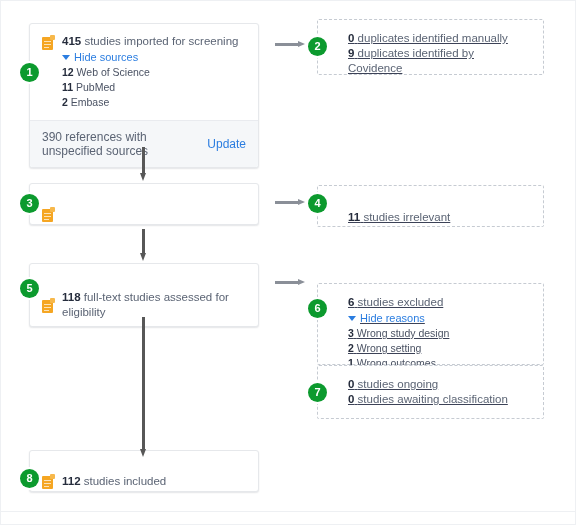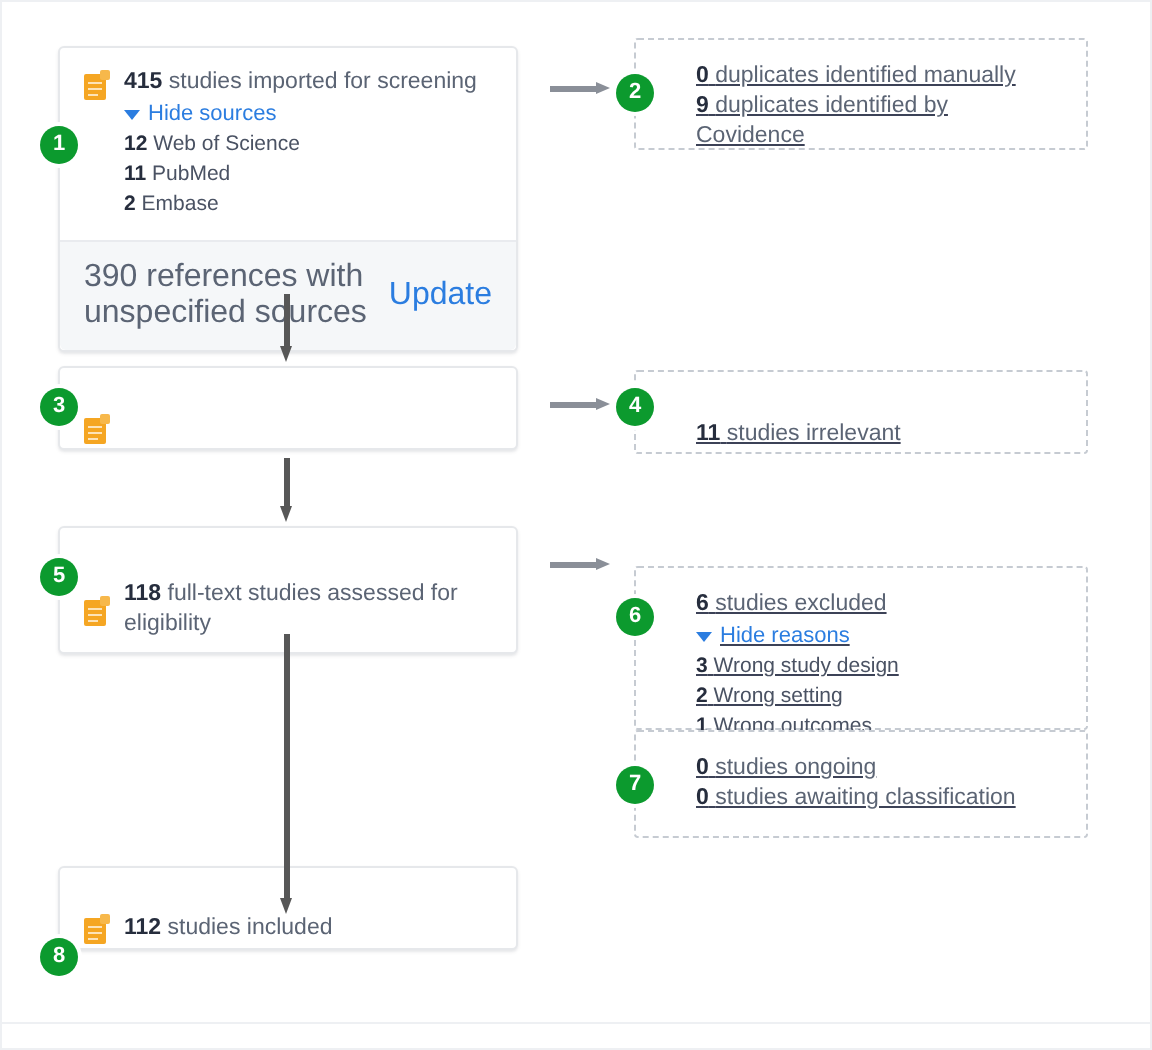--- a/index.html
+++ b/index.html
@@ -71,21 +71,21 @@
   }
 
   
   .node-footer {
     border-top: 1px solid #e9ebef;
     background: #f5f7f9;
     padding: 9px 12px;
     display: flex;
     align-items: center;
     justify-content: space-between;
-    font-size: 16px;
+    font-size: 12px;
     color: #5b6474;
     border-bottom-left-radius: 3px;
     border-bottom-right-radius: 3px;
   }
   .footer-link {
     color: #2b7de0;
     cursor: pointer;
   }
 
   
@@ -374,21 +374,21 @@
       </span>
     </div>
   </div>
   <div class="badge" style="left:307px; top:382px;">7</div>
 
   <div class="arrow-v" style="left:139px; top:316px; height:140px;">
     <span class="shaft" style="height:133px;"></span>
       <span class="head"></span>
   </div>
 
-  <div class="node solid" style="left:28px; top:432px; width:230px; height:42px;">
+  <div class="node solid" style="left:28px; top:449px; width:230px; height:42px;">
     <div class="node-body" style="align-items:center; height:100%;">
       <span class="doc-icon" style="margin-top:0;">
         <span class="sheet"></span>
           <span class="corner"></span>
         <span class="line l1"></span>
           <span class="line l2"></span>
           <span class="line l3"></span>
       </span>
       <span class="node-text">
         <span class="headline"><span class="num">112</span>

